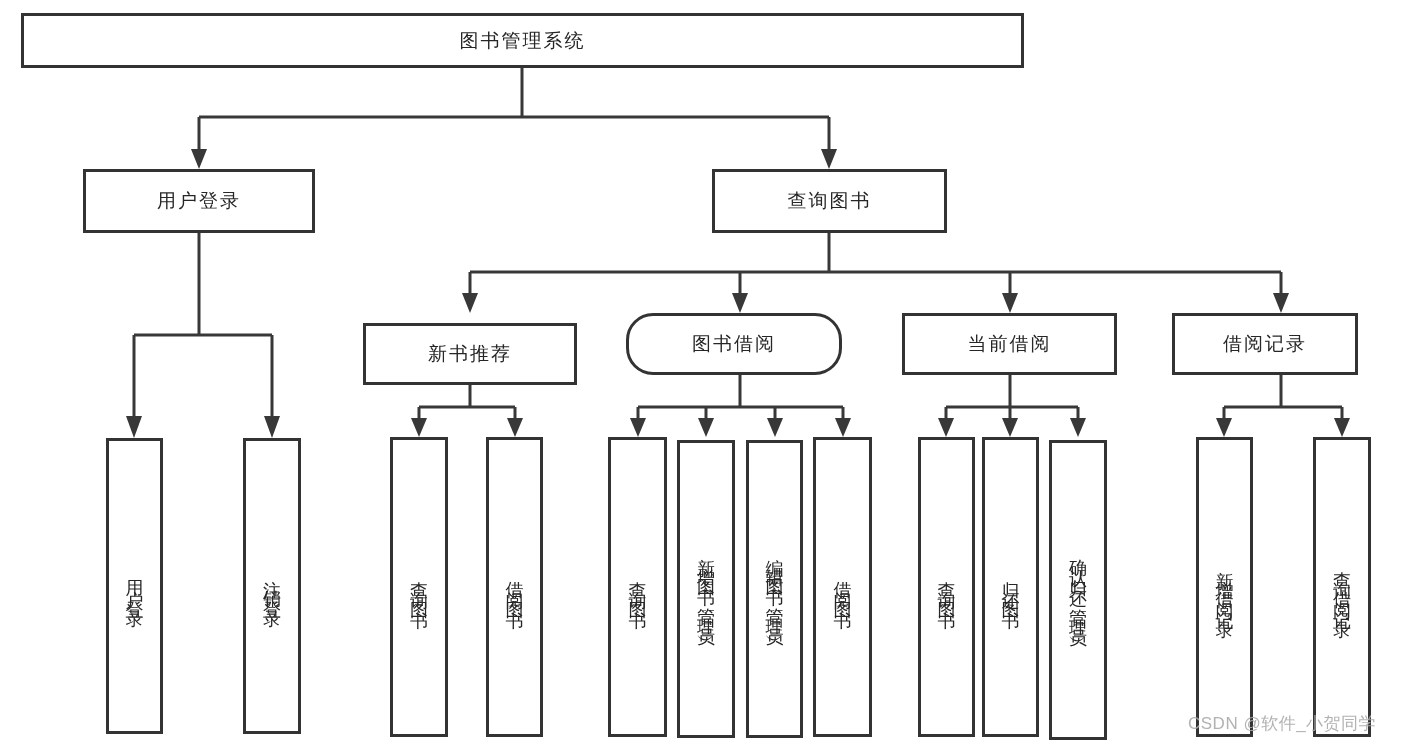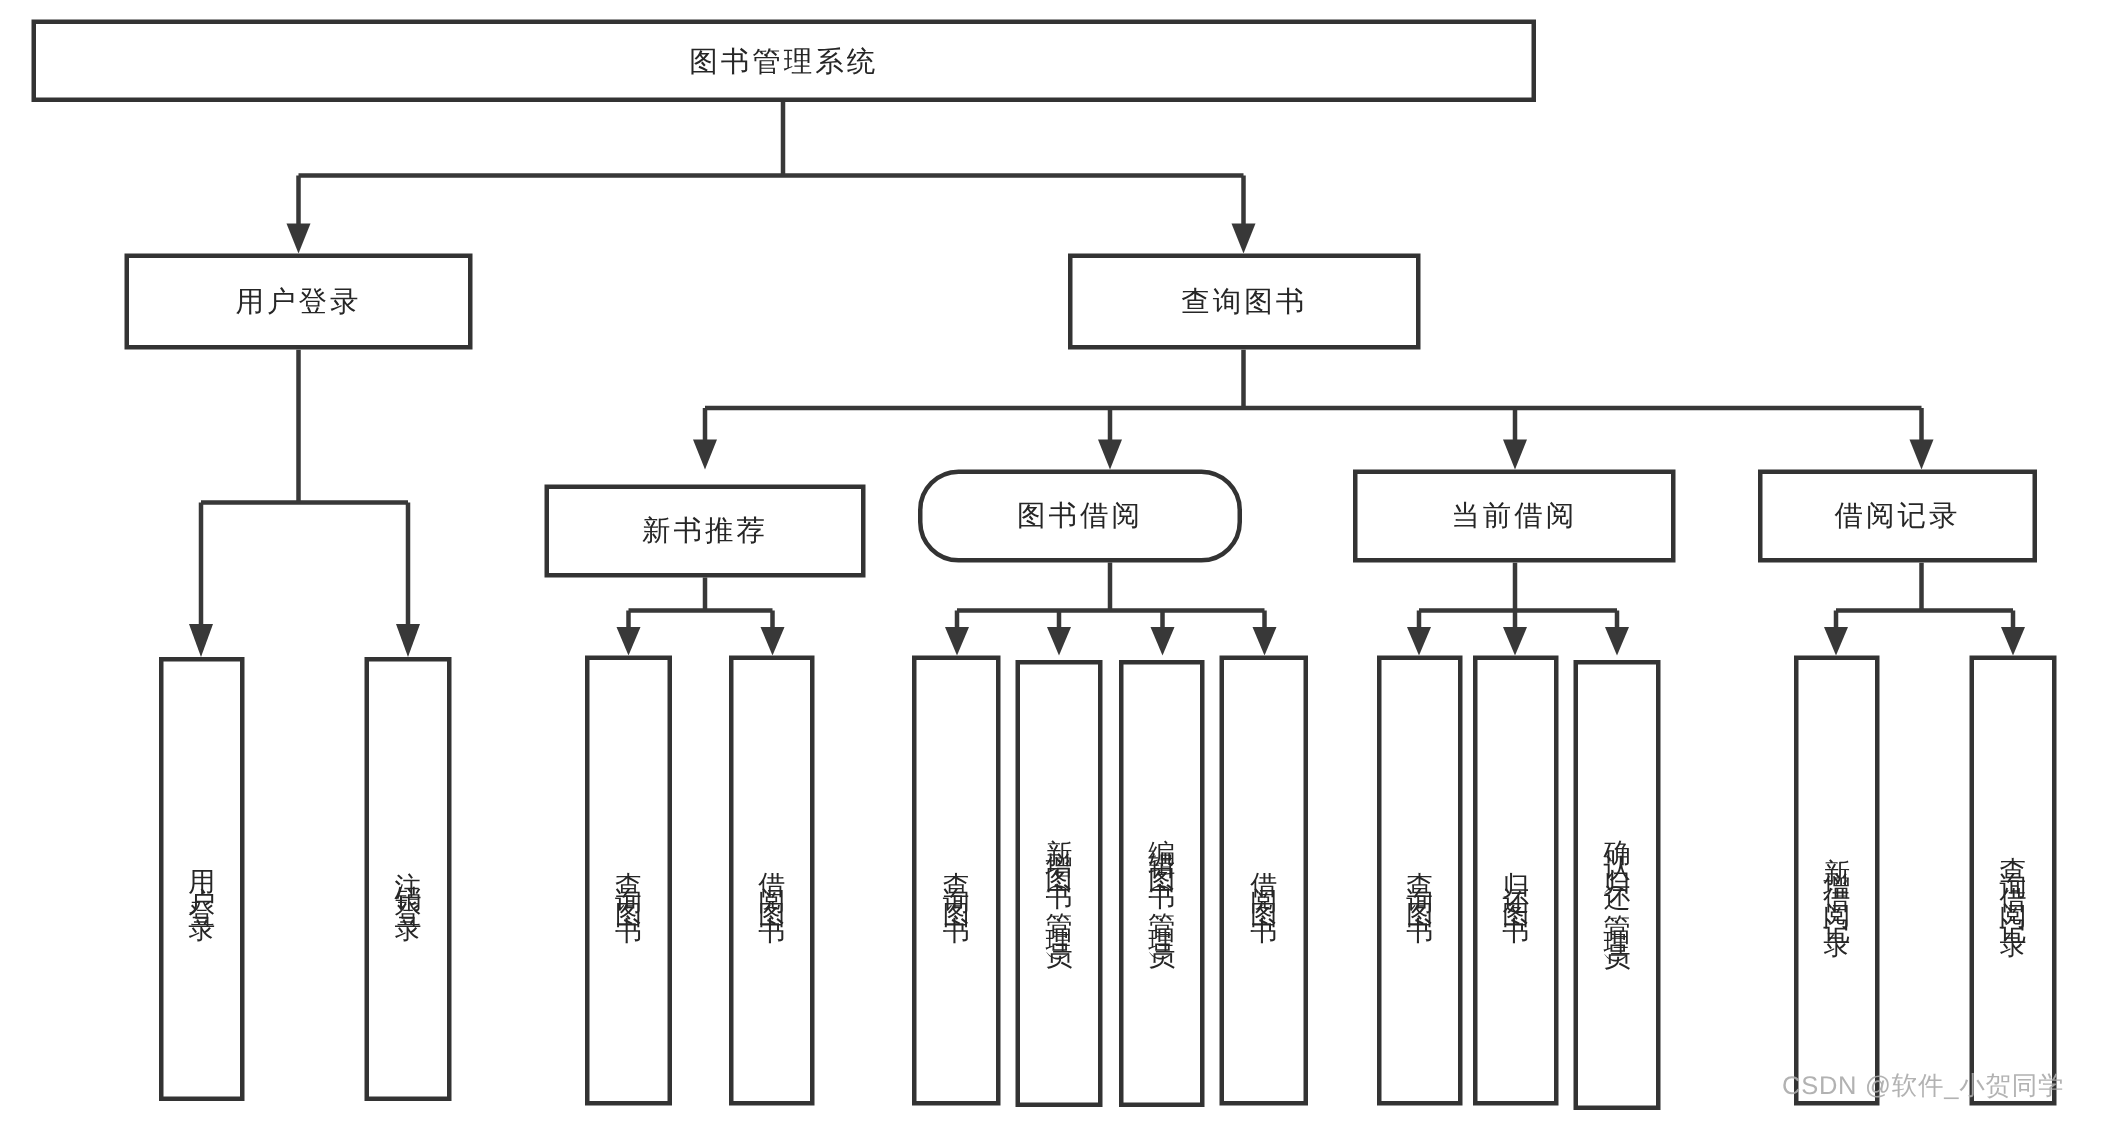--- a/index.html
+++ b/index.html
@@ -123,21 +123,21 @@
   <div class="box hbox" style="left:83px; top:169px; width:232px; height:64px;">
     <span class="lbl">用户登录</span>
   </div>
   <div class="box hbox" style="left:712px; top:169px; width:235px; height:64px;">
     <span class="lbl">查询图书</span>
   </div>
 
   <div class="box hbox" style="left:363px; top:323px; width:214px; height:62px;">
     <span class="lbl">新书推荐</span>
   </div>
-  <div class="box hbox" style="left:612px; top:313px; width:216px; height:62px;border-radius:27px;">
+  <div class="box hbox" style="left:626px; top:313px; width:216px; height:62px;border-radius:27px;">
     <span class="lbl">图书借阅</span>
   </div>
   <div class="box hbox" style="left:902px; top:313px; width:215px; height:62px;justify-content:center;">
     <span class="lbl">当前借阅</span>
   </div>
   <div class="box hbox" style="left:1172px; top:313px; width:186px; height:62px;">
     <span class="lbl">借阅记录</span>
   </div>
 
   <div class="box vbox" style="left:106px; top:438px; width:57px; height:296px;">

